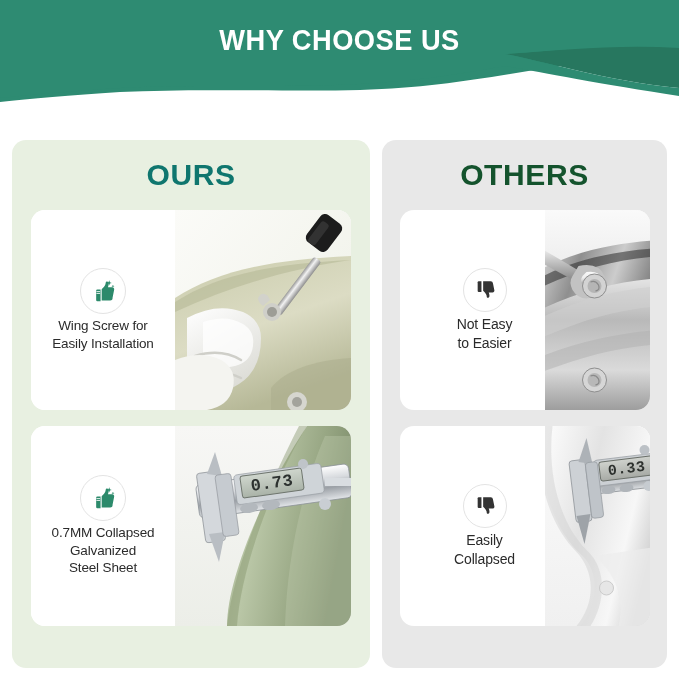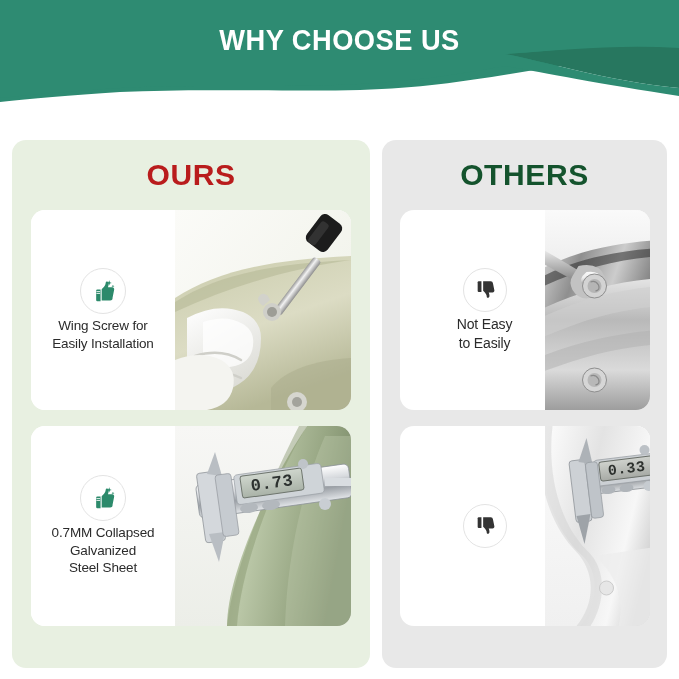--- a/index.html
+++ b/index.html
@@ -36,21 +36,21 @@
     align-items: center;
     padding-top: 18px;
   }
   .panel-ours   { width: 358px; background: #e8f0e1; }
   .panel-others { width: 285px; background: #e8e8e8; }
 
   .panel-heading {
     font-size: 30px; font-weight: 700; letter-spacing: 0.6px;
     margin-bottom: 18px;
   }
-  .panel-ours   .panel-heading { color: #b91c1c; }
+  .panel-ours   .panel-heading { color: #0f766e; }
   .panel-others .panel-heading { color: #14532d; }
 
   .card-stack { display: flex; flex-direction: column; gap: 16px; width: 100%; align-items: center; }
 
   
   .card {
     background: #ffffff;
     border-radius: 14px;
     overflow: hidden;
     display: flex;
@@ -250,21 +250,21 @@
         <div class="card">
           <div class="card-left">
             <div class="badge">
               <svg width="27" height="27" viewBox="0 0 32 32">
                 <path d="M12.4 5h-3.2a1.3 1.3 0 0 0-1.3 1.3v10.2a1.3 1.3 0 0 0 1.3 1.3h3.2z" fill="#333333"></path>
                 <path d="M14 5h9.4A2.6 2.6 0 0 1 26 7.3l1.7 8.5c.3 1.35-.7 2.6-2.1 2.6h-4.6c.55 1.5 1.15 3.3.8 4.8-.3 1.2-1.7 1.9-2.6 1.3-.7-.5-.5-1.9-.9-3.1-.6-1.7-2.3-3.5-3.9-5V5z" fill="#333333"></path>
               </svg>
             </div>
             <div class="card-label">
               <span>Not Easy</span><br>
-              <span>to Easily</span>
+              <span>to Easier</span>
             </div>
           </div>
           <div class="card-right">
             <svg viewBox="0 0 130 200" preserveAspectRatio="xMidYMid slice">
               <defs>
                 <linearGradient id="owBg" x1="0" y1="0" x2="0" y2="1">
                   <stop offset="0" stop-color="#fafafa"></stop>
                     <stop offset="0.3" stop-color="#ededed"></stop>
                   <stop offset="0.55" stop-color="#b9b9b9"></stop>
                     <stop offset="0.8" stop-color="#dadada"></stop>
@@ -306,20 +306,24 @@
           </div>
         </div>
 
         <div class="card">
           <div class="card-left">
             <div class="badge">
               <svg width="27" height="27" viewBox="0 0 32 32">
                 <path d="M12.4 5h-3.2a1.3 1.3 0 0 0-1.3 1.3v10.2a1.3 1.3 0 0 0 1.3 1.3h3.2z" fill="#333333"></path>
                 <path d="M14 5h9.4A2.6 2.6 0 0 1 26 7.3l1.7 8.5c.3 1.35-.7 2.6-2.1 2.6h-4.6c.55 1.5 1.15 3.3.8 4.8-.3 1.2-1.7 1.9-2.6 1.3-.7-.5-.5-1.9-.9-3.1-.6-1.7-2.3-3.5-3.9-5V5z" fill="#333333"></path>
               </svg>
+            </div>
+            <div class="card-label">
+              <span>Easily</span><br>
+              <span>Collapsed</span>
             </div>
           </div>
           <div class="card-right">
             <svg viewBox="0 0 130 200" preserveAspectRatio="xMidYMid slice">
               <defs>
                 <linearGradient id="cwBg" x1="0" y1="0" x2="0" y2="1">
                   <stop offset="0" stop-color="#fbfbfb"></stop>
                     <stop offset="1" stop-color="#f0f0f0"></stop>
                 </linearGradient>
                 <linearGradient id="cwSheet" x1="0" y1="0" x2="1" y2="0.4">

